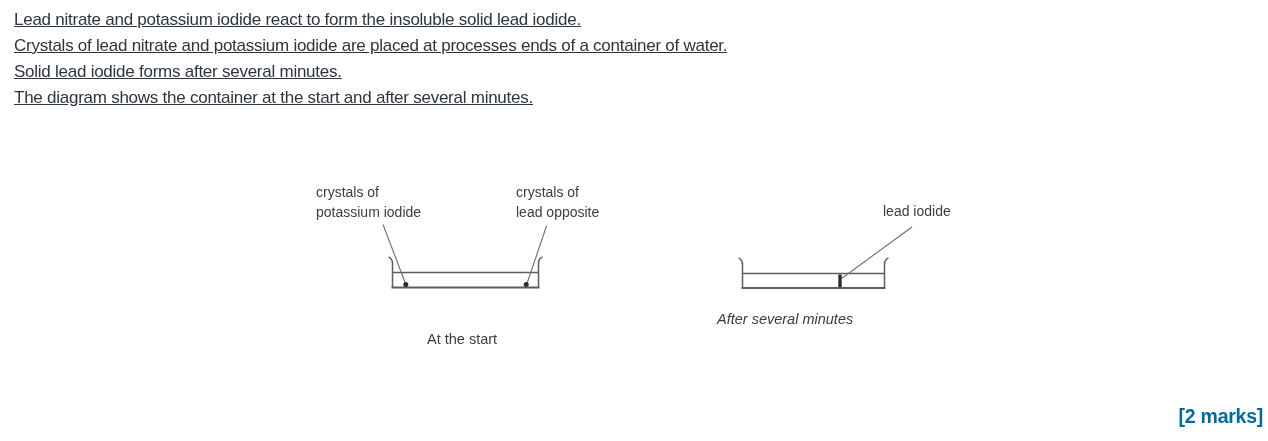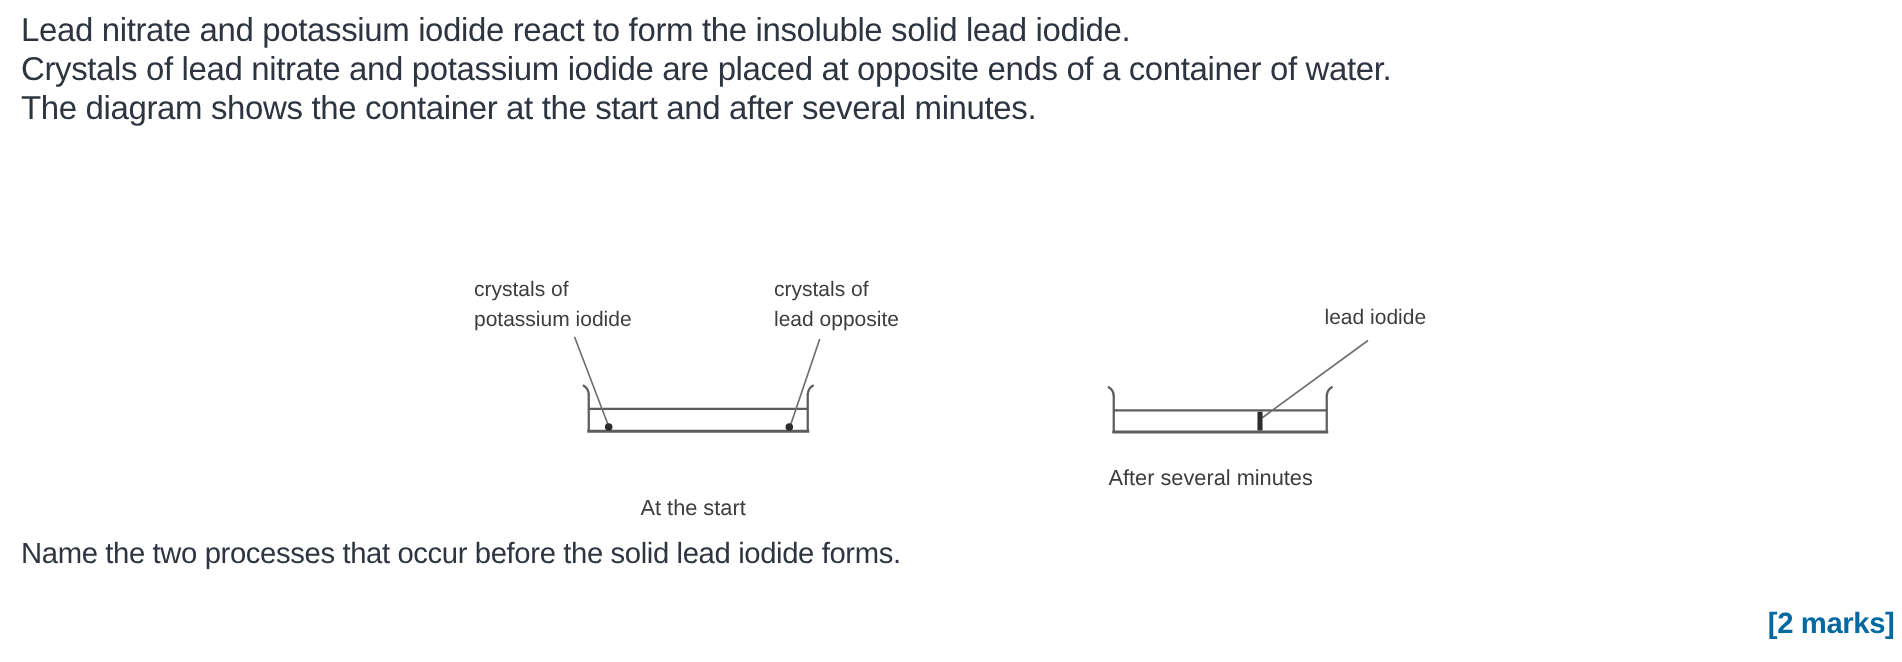--- a/index.html
+++ b/index.html
@@ -10,24 +10,25 @@
     height: 441px;
     background: #ffffff;
     font-family: "Liberation Sans", sans-serif;
     overflow: hidden;
   }
   .intro {
     position: absolute;
     left: 14px;
     top: 7px;
     color: #2e3440;
-    font-size: 22px;
+    font-size: 17px;
     letter-spacing: -0.25px;
     line-height: 26px;
     white-space: nowrap;
+    text-decoration: underline;
   }
   .diagram-svg {
     position: absolute;
     left: 0; top: 0;
     width: 1268px;
     height: 441px;
   }
   .dlabel {
     position: absolute;
     color: #3d3d3d;
@@ -58,30 +59,31 @@
     color: #0369a1;
     font-size: 19.5px;
     font-weight: 700;
     letter-spacing: -0.25px;
     white-space: nowrap;
   }
   .pos-label-ki { left: 316px; top: 182px; }
   .pos-label-pn { left: 516px; top: 182px; }
   .pos-label-pbi { left: 883px; top: 201px; }
   .pos-cap-start { left: 427px; top: 311px; margin-top: 20px; }
-  .pos-cap-after { left: 739px; top: 311px; }
+  .pos-cap-after { left: 717px; top: 311px; font-style: italic; }
 </style>
 </head>
 <body>
 
 <div class="canvas">
 
   <div class="intro">
     <div>Lead nitrate and potassium iodide react to form the insoluble solid lead iodide.</div>
-    <div>Crystals of lead nitrate and potassium iodide are placed at opposite ends of a container of water.</div>
+    <div>Crystals of lead nitrate and potassium iodide are placed at processes ends of a container of water.</div>
+    <div>Solid lead iodide forms after several minutes.</div>
     <div>The diagram shows the container at the start and after several minutes.</div>
   </div>
 
   <svg class="diagram-svg" viewBox="0 0 1268 441" xmlns="http://www.w3.org/2000/svg">
 
     <g stroke="#5d5d5d" stroke-width="1.5" fill="none">
       <path d="M392.5 263 Q392.3 258.6 388.6 256.8"></path>
       <path d="M392.5 262.5 L392.5 287"></path>
       <path d="M538.5 263 Q538.7 258.6 542.4 256.8"></path>
       <path d="M538.5 262.5 L538.5 287"></path>
@@ -121,17 +123,16 @@
     <span>lead opposite</span>
   </div>
 
   <div class="dlabel pos-label-pbi">
     <span>lead iodide</span>
   </div>
 
   <div class="caption pos-cap-start">At the start</div>
   <div class="caption pos-cap-after">After several minutes</div>
 
-  <div class="question">Name the two processes that occur before the solid lead iodide forms.</div>
 
   <div class="marks">[2 marks]</div>
 
 </div>
 
 </body></html>

